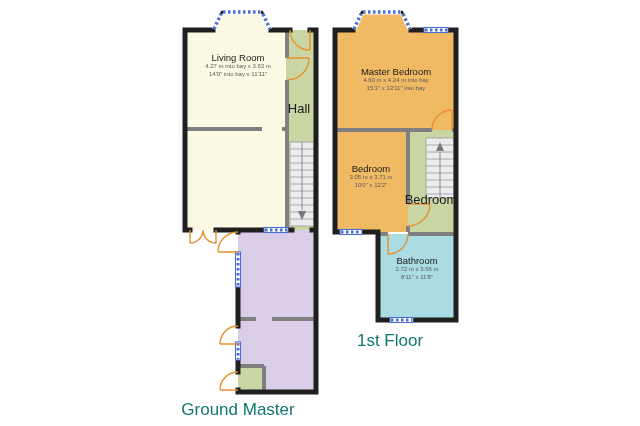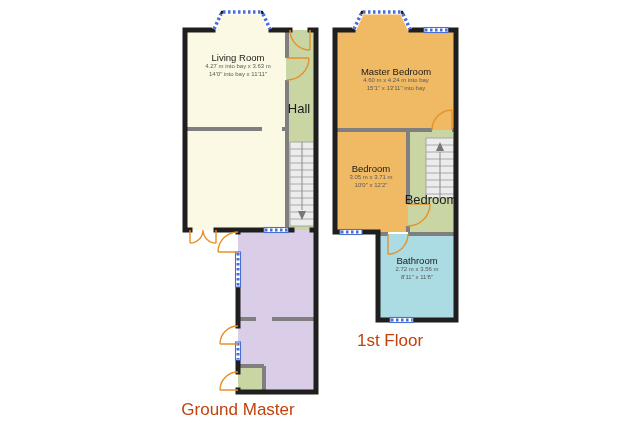--- a/index.html
+++ b/index.html
@@ -19,21 +19,21 @@
   .stairbox{fill:#ececec;stroke:#999999;stroke-width:0.8;}
   .tread{stroke:#999999;stroke-width:0.8;fill:none;}
   .stairline{stroke:#8a8a8a;stroke-width:1;fill:none;}
   .stairarrow{fill:#777777;stroke:none;}
 
   
   .room-label{position:absolute;transform:translateX(-50%);text-align:center;white-space:nowrap;}
   .rname{font-size:9.5px;line-height:11px;color:#1a1a1a;}
   .rname-sm{font-size:13px;line-height:9px;color:#1a1a1a;}
   .rdim{font-size:6px;line-height:7.5px;color:#5a5a5a;}
-  .floor-title{position:absolute;transform:translateX(-50%);font-size:17px;color:#c2410c;white-space:nowrap;}
+  .floor-title{position:absolute;transform:translateX(-50%);font-size:17px;color:#0f766e;white-space:nowrap;}
 </style>
 </head>
 <body>
 
 <div class="canvas">
   <svg width="640" height="426" viewBox="0 0 640 426">
 
     <g>
 
       <polygon points="213,30 222,12 262,12 271,30" fill="#fbf8e3"></polygon>

